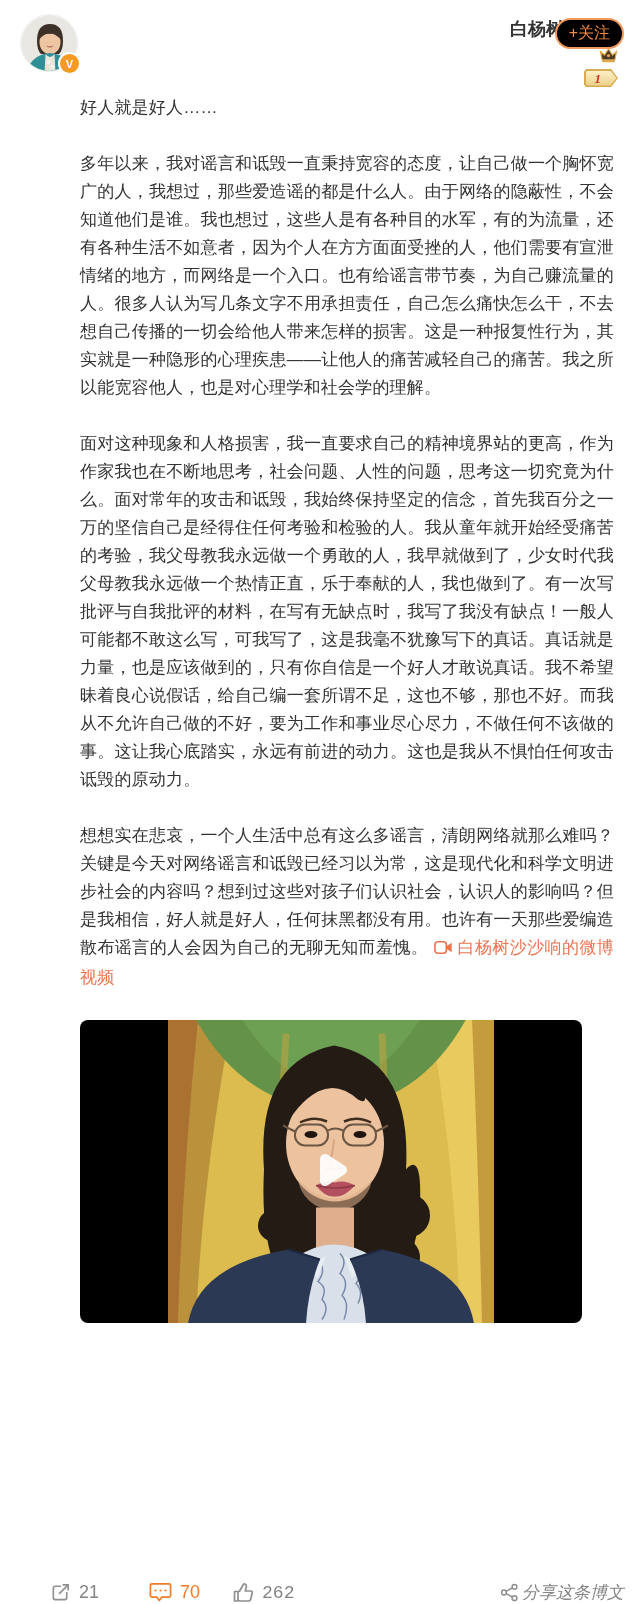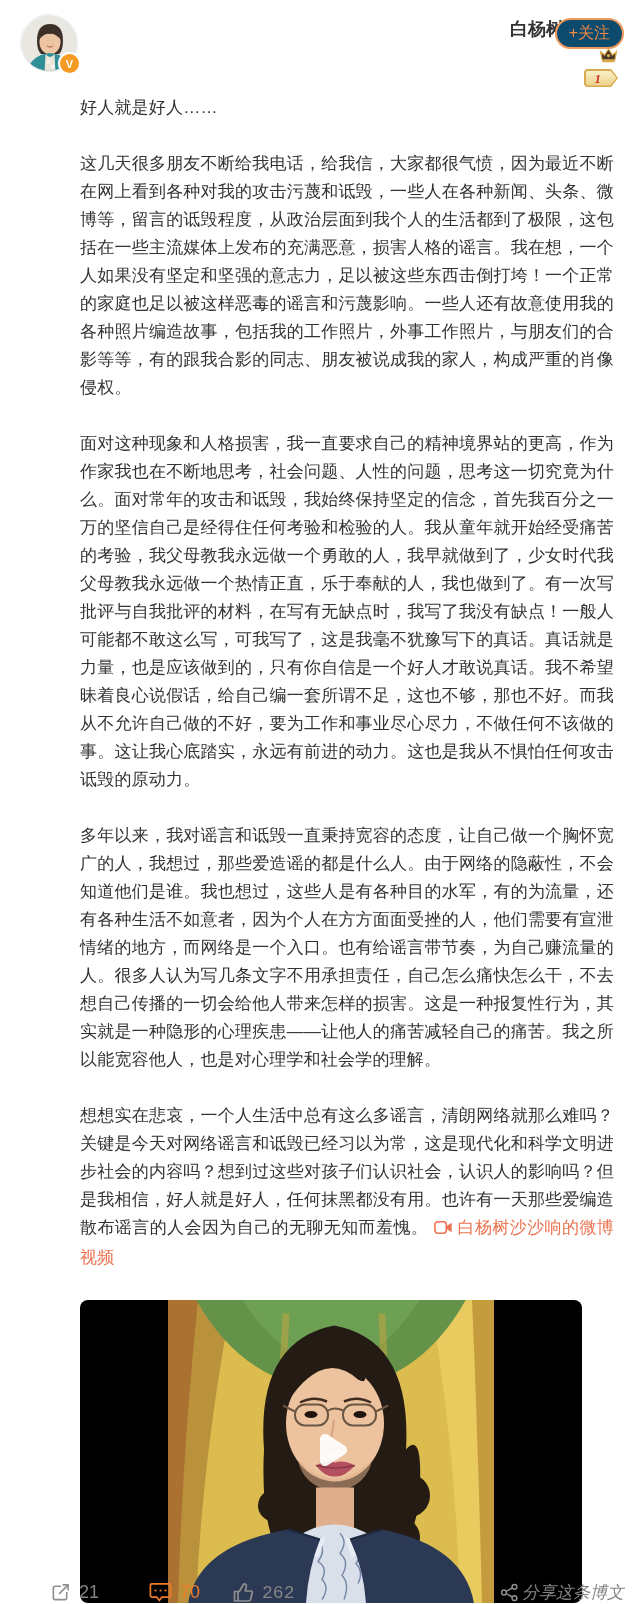--- a/index.html
+++ b/index.html
@@ -23,21 +23,21 @@
   .name-row{display:flex;align-items:flex-end;gap:6px;flex-direction:column;}
   .username{font-size:18px;font-weight:700;color:#333;cursor:pointer;}
   .crown{display:inline-flex;align-items:center;}
   .vip-badge{position:relative;width:34px;height:18px;display:inline-flex;
     clip-path:polygon(6% 0,80% 0,100% 50%,80% 100%,6% 100%,0 85%,0 15%);
     background:#d9ab50;padding:1.5px;box-sizing:border-box;}
   .vip-inner{flex:1;clip-path:polygon(6% 0,80% 0,100% 50%,80% 100%,6% 100%,0 85%,0 15%);
     background:linear-gradient(180deg,#faf0c8,#ecd088);display:flex;align-items:center;padding-left:9px;}
   .vip-inner i{color:#c93528;font-weight:bold;font-size:13px;font-family:"Liberation Serif",serif;font-style:italic;line-height:1;}
   .meta{margin-top:8px;font-size:15px;color:#9c9c9c;white-space:nowrap;}
-  .follow-btn{position:absolute;right:12px;top:18px;background:#0c4a6e;border:2px solid #f09a5e;
+  .follow-btn{position:absolute;right:12px;top:18px;background:#000000;border:2px solid #f09a5e;
     color:#ef8a44;font-size:16px;line-height:1;padding:5px 12px 6px;border-radius:17px;
     font-family:inherit;cursor:pointer;}
 
   
   .content{padding:0 22px 0 80px;}
   .content p{margin:0 0 28px;font-size:17px;line-height:28px;color:#333;text-align:justify;letter-spacing:0.2px;}
   .content p:first-child{margin-top:16px;}
   .video-link{color:#eb7350;text-decoration:none;cursor:pointer;}
   .cam-icon{display:inline-block;vertical-align:-2px;margin:0 4px 0 6px;}
 
@@ -97,23 +97,22 @@
             </span>
         </span>
       </div>
     </div>
 
     <button class="follow-btn">+关注</button>
   </div>
 
   <div class="content">
     <p>好人就是好人……</p>
-    <p>这几天很多朋友不断给我电话，给我信，大家都很气愤，因为最近不断在网上看到各种对我的攻击污蔑和诋毁，一些人在各种新闻、头条、微博等，留言的诋毁程度，从政治层面到我个人的生活都到了极限，这包括在一些主流媒体上发布的充满恶意，损害人格的谣言。我在想，一个人如果没有坚定和坚强的意志力，足以被这些东西击倒打垮！一个正常的家庭也足以被这样恶毒的谣言和污蔑影响。一些人还有故意使用我的各种照片编造故事，包括我的工作照片，外事工作照片，与朋友们的合影等等，有的跟我合影的同志、朋友被说成我的家人，构成严重的肖像侵权。</p>
+    <p>多年以来，我对谣言和诋毁一直秉持宽容的态度，让自己做一个胸怀宽广的人，我想过，那些爱造谣的都是什么人。由于网络的隐蔽性，不会知道他们是谁。我也想过，这些人是有各种目的水军，有的为流量，还有各种生活不如意者，因为个人在方方面面受挫的人，他们需要有宣泄情绪的地方，而网络是一个入口。也有给谣言带节奏，为自己赚流量的人。很多人认为写几条文字不用承担责任，自己怎么痛快怎么干，不去想自己传播的一切会给他人带来怎样的损害。这是一种报复性行为，其实就是一种隐形的心理疾患——让他人的痛苦减轻自己的痛苦。我之所以能宽容他人，也是对心理学和社会学的理解。</p>
     <p>面对这种现象和人格损害，我一直要求自己的精神境界站的更高，作为作家我也在不断地思考，社会问题、人性的问题，思考这一切究竟为什么。面对常年的攻击和诋毁，我始终保持坚定的信念，首先我百分之一万的坚信自己是经得住任何考验和检验的人。我从童年就开始经受痛苦的考验，我父母教我永远做一个勇敢的人，我早就做到了，少女时代我父母教我永远做一个热情正直，乐于奉献的人，我也做到了。有一次写批评与自我批评的材料，在写有无缺点时，我写了我没有缺点！一般人可能都不敢这么写，可我写了，这是我毫不犹豫写下的真话。真话就是力量，也是应该做到的，只有你自信是一个好人才敢说真话。我不希望昧着良心说假话，给自己编一套所谓不足，这也不够，那也不好。而我从不允许自己做的不好，要为工作和事业尽心尽力，不做任何不该做的事。这让我心底踏实，永远有前进的动力。这也是我从不惧怕任何攻击诋毁的原动力。</p>
-    <p>多年以来，我对谣言和诋毁一直秉持宽容的态度，让自己做一个胸怀宽广的人，我想过，那些爱造谣的都是什么人。由于网络的隐蔽性，不会知道他们是谁。我也想过，这些人是有各种目的水军，有的为流量，还有各种生活不如意者，因为个人在方方面面受挫的人，他们需要有宣泄情绪的地方，而网络是一个入口。也有给谣言带节奏，为自己赚流量的人。很多人认为写几条文字不用承担责任，自己怎么痛快怎么干，不去想自己传播的一切会给他人带来怎样的损害。这是一种报复性行为，其实就是一种隐形的心理疾患——让他人的痛苦减轻自己的痛苦。我之所以能宽容他人，也是对心理学和社会学的理解。</p>
     <p>
       <span>想想实在悲哀，一个人生活中总有这么多谣言，清朗网络就那么难吗？关键是今天对网络谣言和诋毁已经习以为常，这是现代化和科学文明进步社会的内容吗？想到过这些对孩子们认识社会，认识人的影响吗？但是我相信，好人就是好人，任何抹黑都没有用。也许有一天那些爱编造散布谣言的人会因为自己的无聊无知而羞愧。</span><a class="video-link"><span class="cam-icon"><svg width="19" height="15" viewBox="0 0 20 15" fill="none">
               <rect x="1" y="1.5" width="12" height="12" rx="3" stroke="#eb7350" stroke-width="1.7"></rect>
               <path d="M13.5 5.8 L18.6 2.6 V12.4 L13.5 9.2 Z" fill="#eb7350"></path>
             </svg></span><span>白杨树沙沙响的微博视频</span></a>
     </p>
 
     <div class="video">
       <div class="video-frame">
         <svg viewBox="0 0 326 304" preserveAspectRatio="xMidYMid slice">

